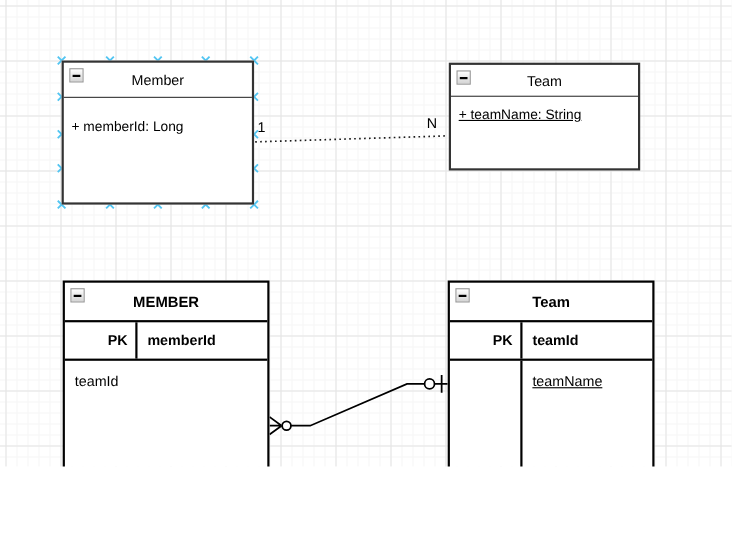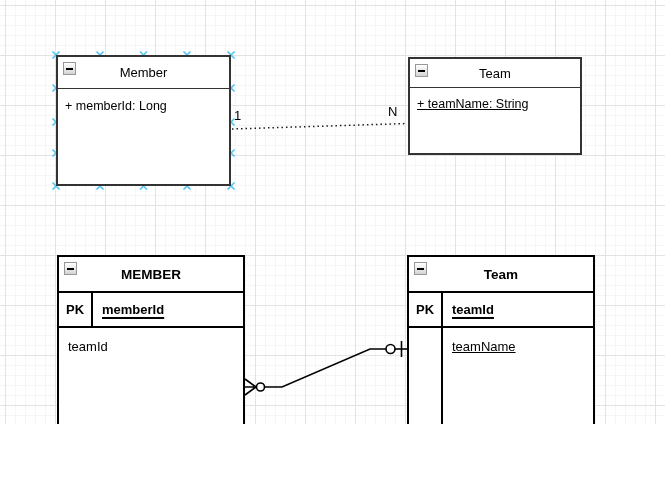--- a/index.html
+++ b/index.html
@@ -34,28 +34,28 @@
   .er { border:2px solid #000000; font-size:13px; display:flex; flex-direction:column; }
   .er-title {
     position:relative; height:36px; flex:0 0 36px; border-bottom:2px solid #000;
     display:flex; align-items:center; justify-content:center;
     font-weight:bold; font-size:13.5px;
   }
   .er-row { display:flex; flex:0 0 35px; height:35px; }
   .er-row.pk { border-bottom:2px solid #000; }
   .er-key {
     width:34px; flex:0 0 34px; border-right:2px solid #000;
-    display:flex; align-items:center; justify-content:center;
+    display:flex; align-items:center; justify-content:center;margin-left:32px;
   }
   .er-name { flex:1; display:flex; align-items:center; padding-left:9px; }
   .er-bodyfill { flex:1; display:flex; }
   .er-bodyfill .er-key { height:100%; align-items:flex-start; }
   .er-bodyfill .er-key span { line-height:37px; }
   .bold { font-weight:bold; }
-  .pk-field { font-weight:bold; text-decoration:underline; text-underline-offset:3px; text-decoration-thickness:1.5px; }
+  .pk-field { font-weight:bold; text-underline-offset:3px; text-decoration-thickness:1.5px; }
   
   .edge-label { position:absolute; font-size:13px; color:#000; line-height:16px; }
   svg.overlay { position:absolute; left:0; top:0; width:665px; height:500px; }
 </style>
 </head>
 <body>
 
 <div class="canvas">
 
   <svg class="overlay" id="overlay">
@@ -88,21 +88,21 @@
       <path d="M227.5,149.5L234.5,156.5M227.5,156.5L234.5,149.5" stroke="#52c5f2" stroke-width="1.7" fill="none"></path>
     </svg>
 
   <div class="shape uml" style="left:56px; top:55px; width:175px; height:131px;">
     <div class="uml-title" style="height:32px;">
       <span class="collapse">
           <span class="bar"></span>
         </span>
       <span>Member</span>
     </div>
-    <div class="uml-attr" style="height:33px;">
+    <div class="uml-attr" style="height:33px;align-items:flex-end;">
       <span>+ memberId: Long</span>
     </div>
   </div>
 
   <div class="shape uml" style="left:408px; top:57px; width:174px; height:98px;">
     <div class="uml-title" style="height:29px;">
       <span class="collapse">
           <span class="bar"></span>
         </span>
       <span>Team</span>

